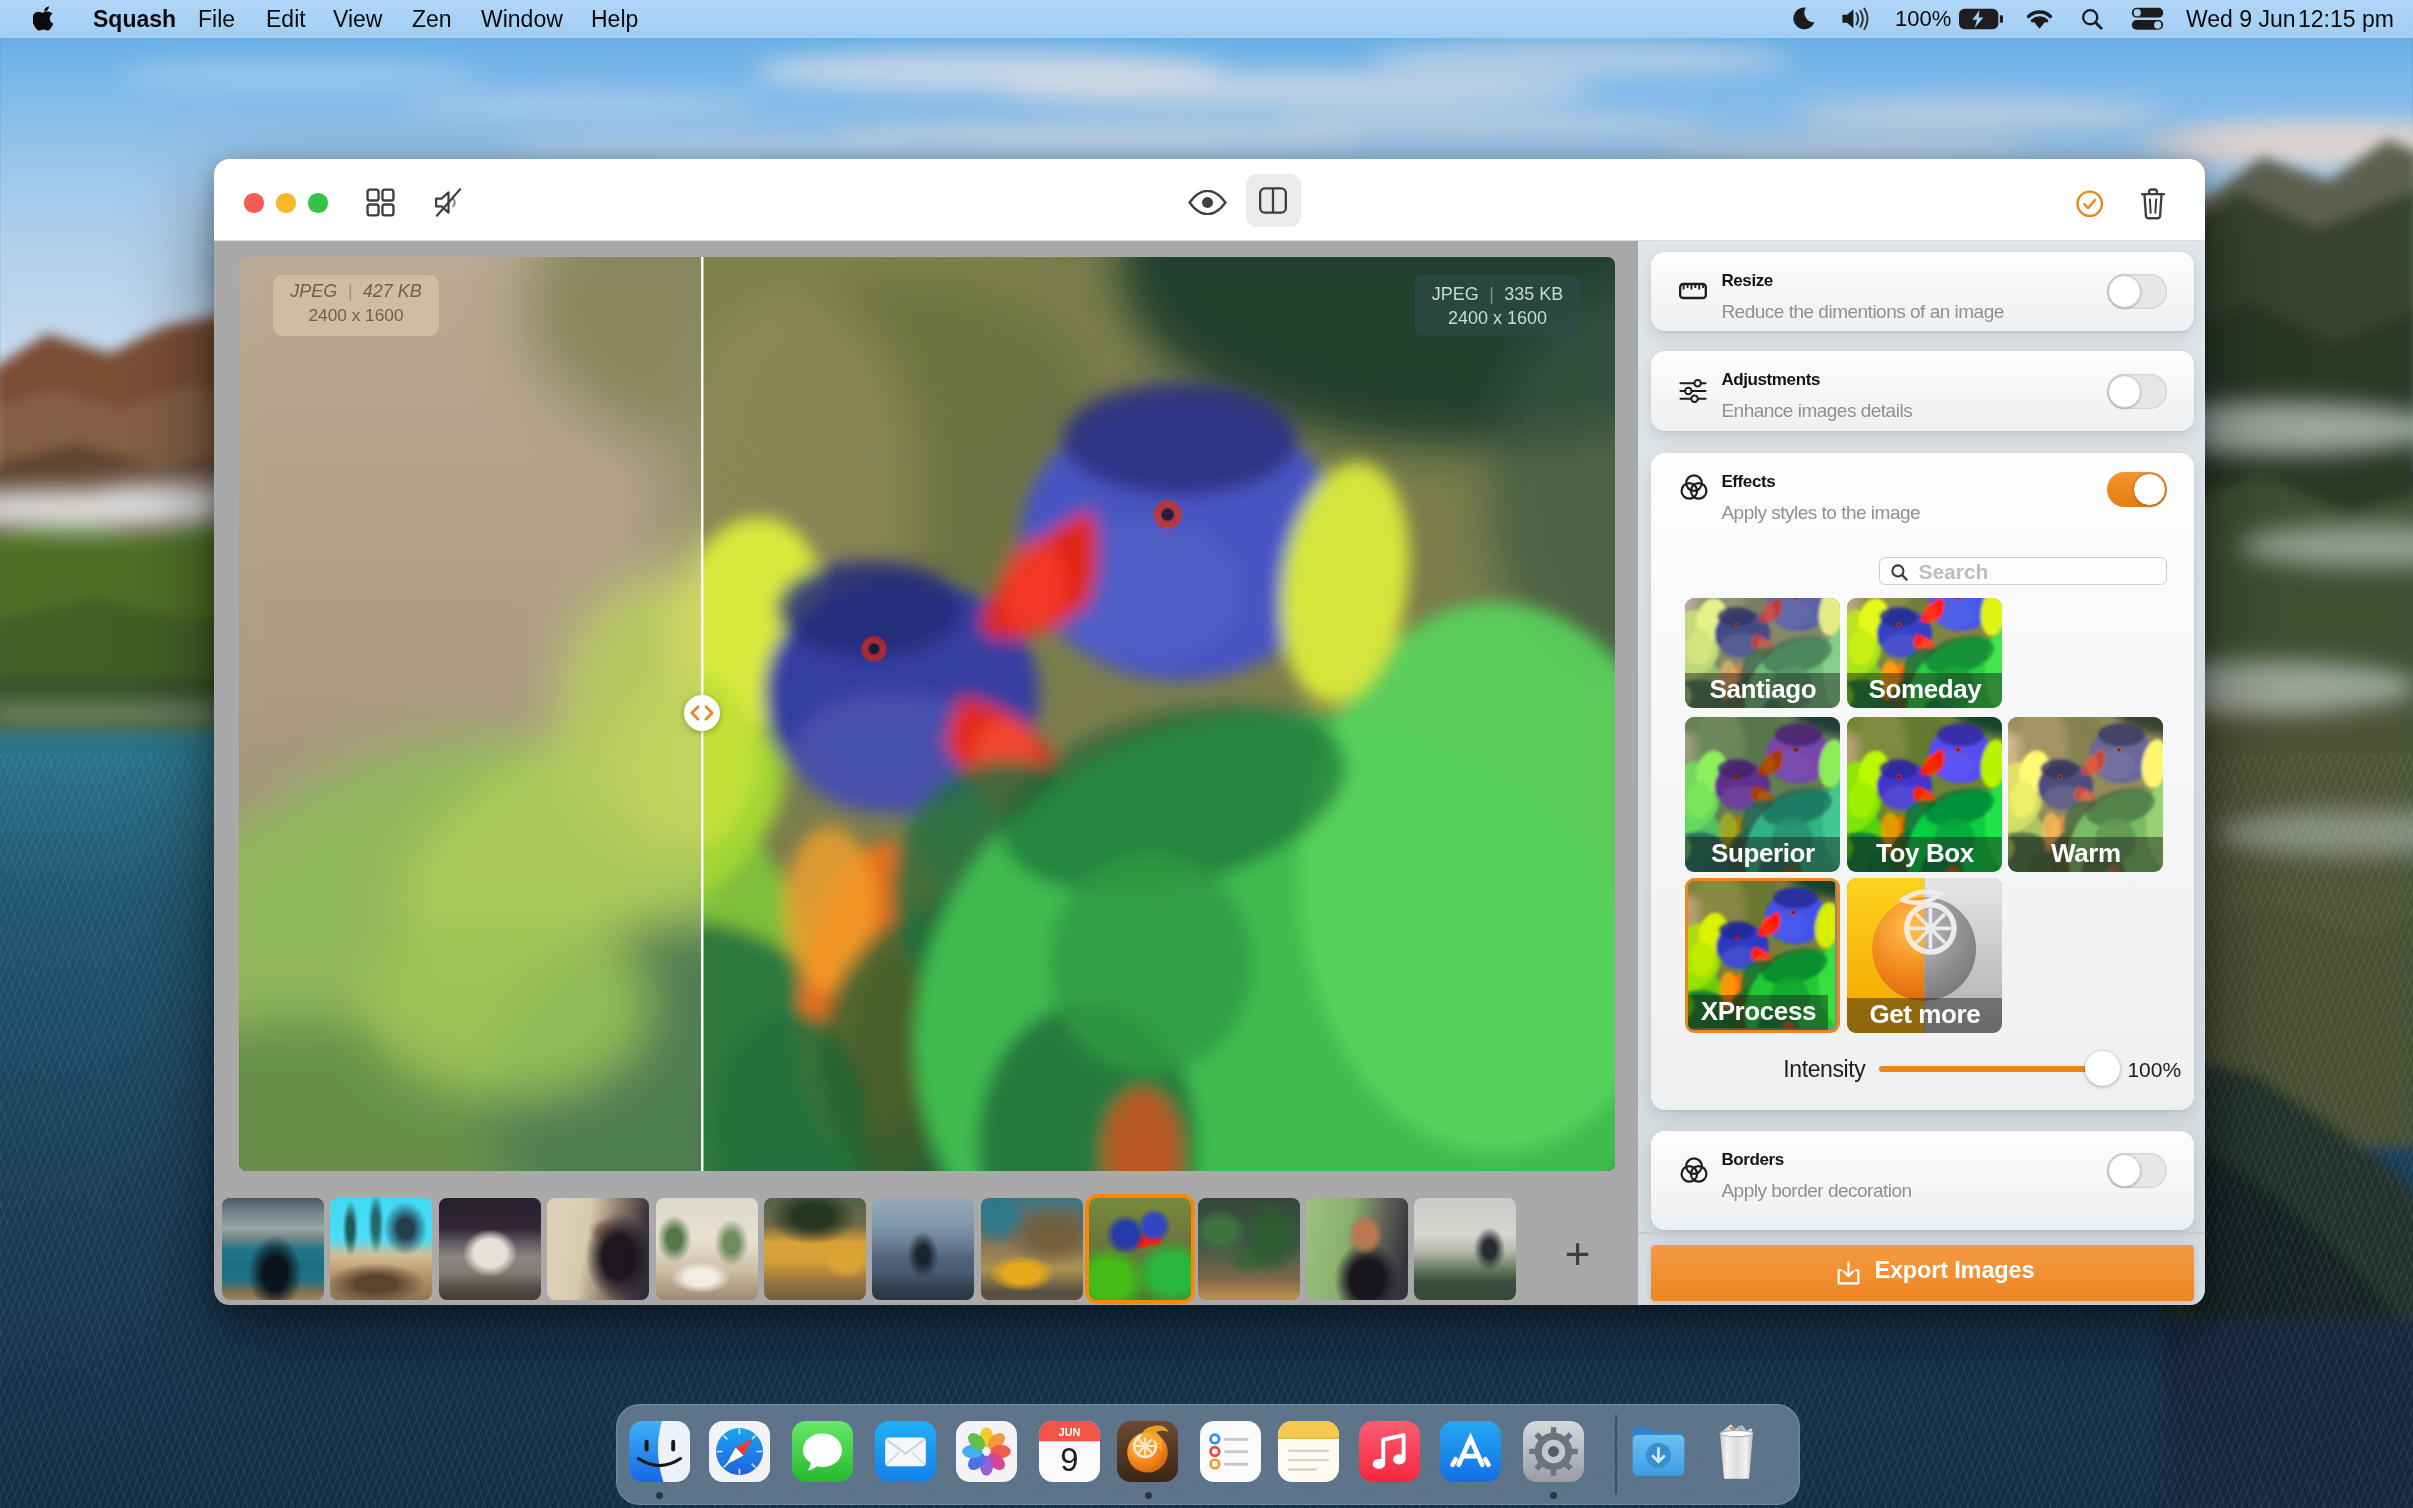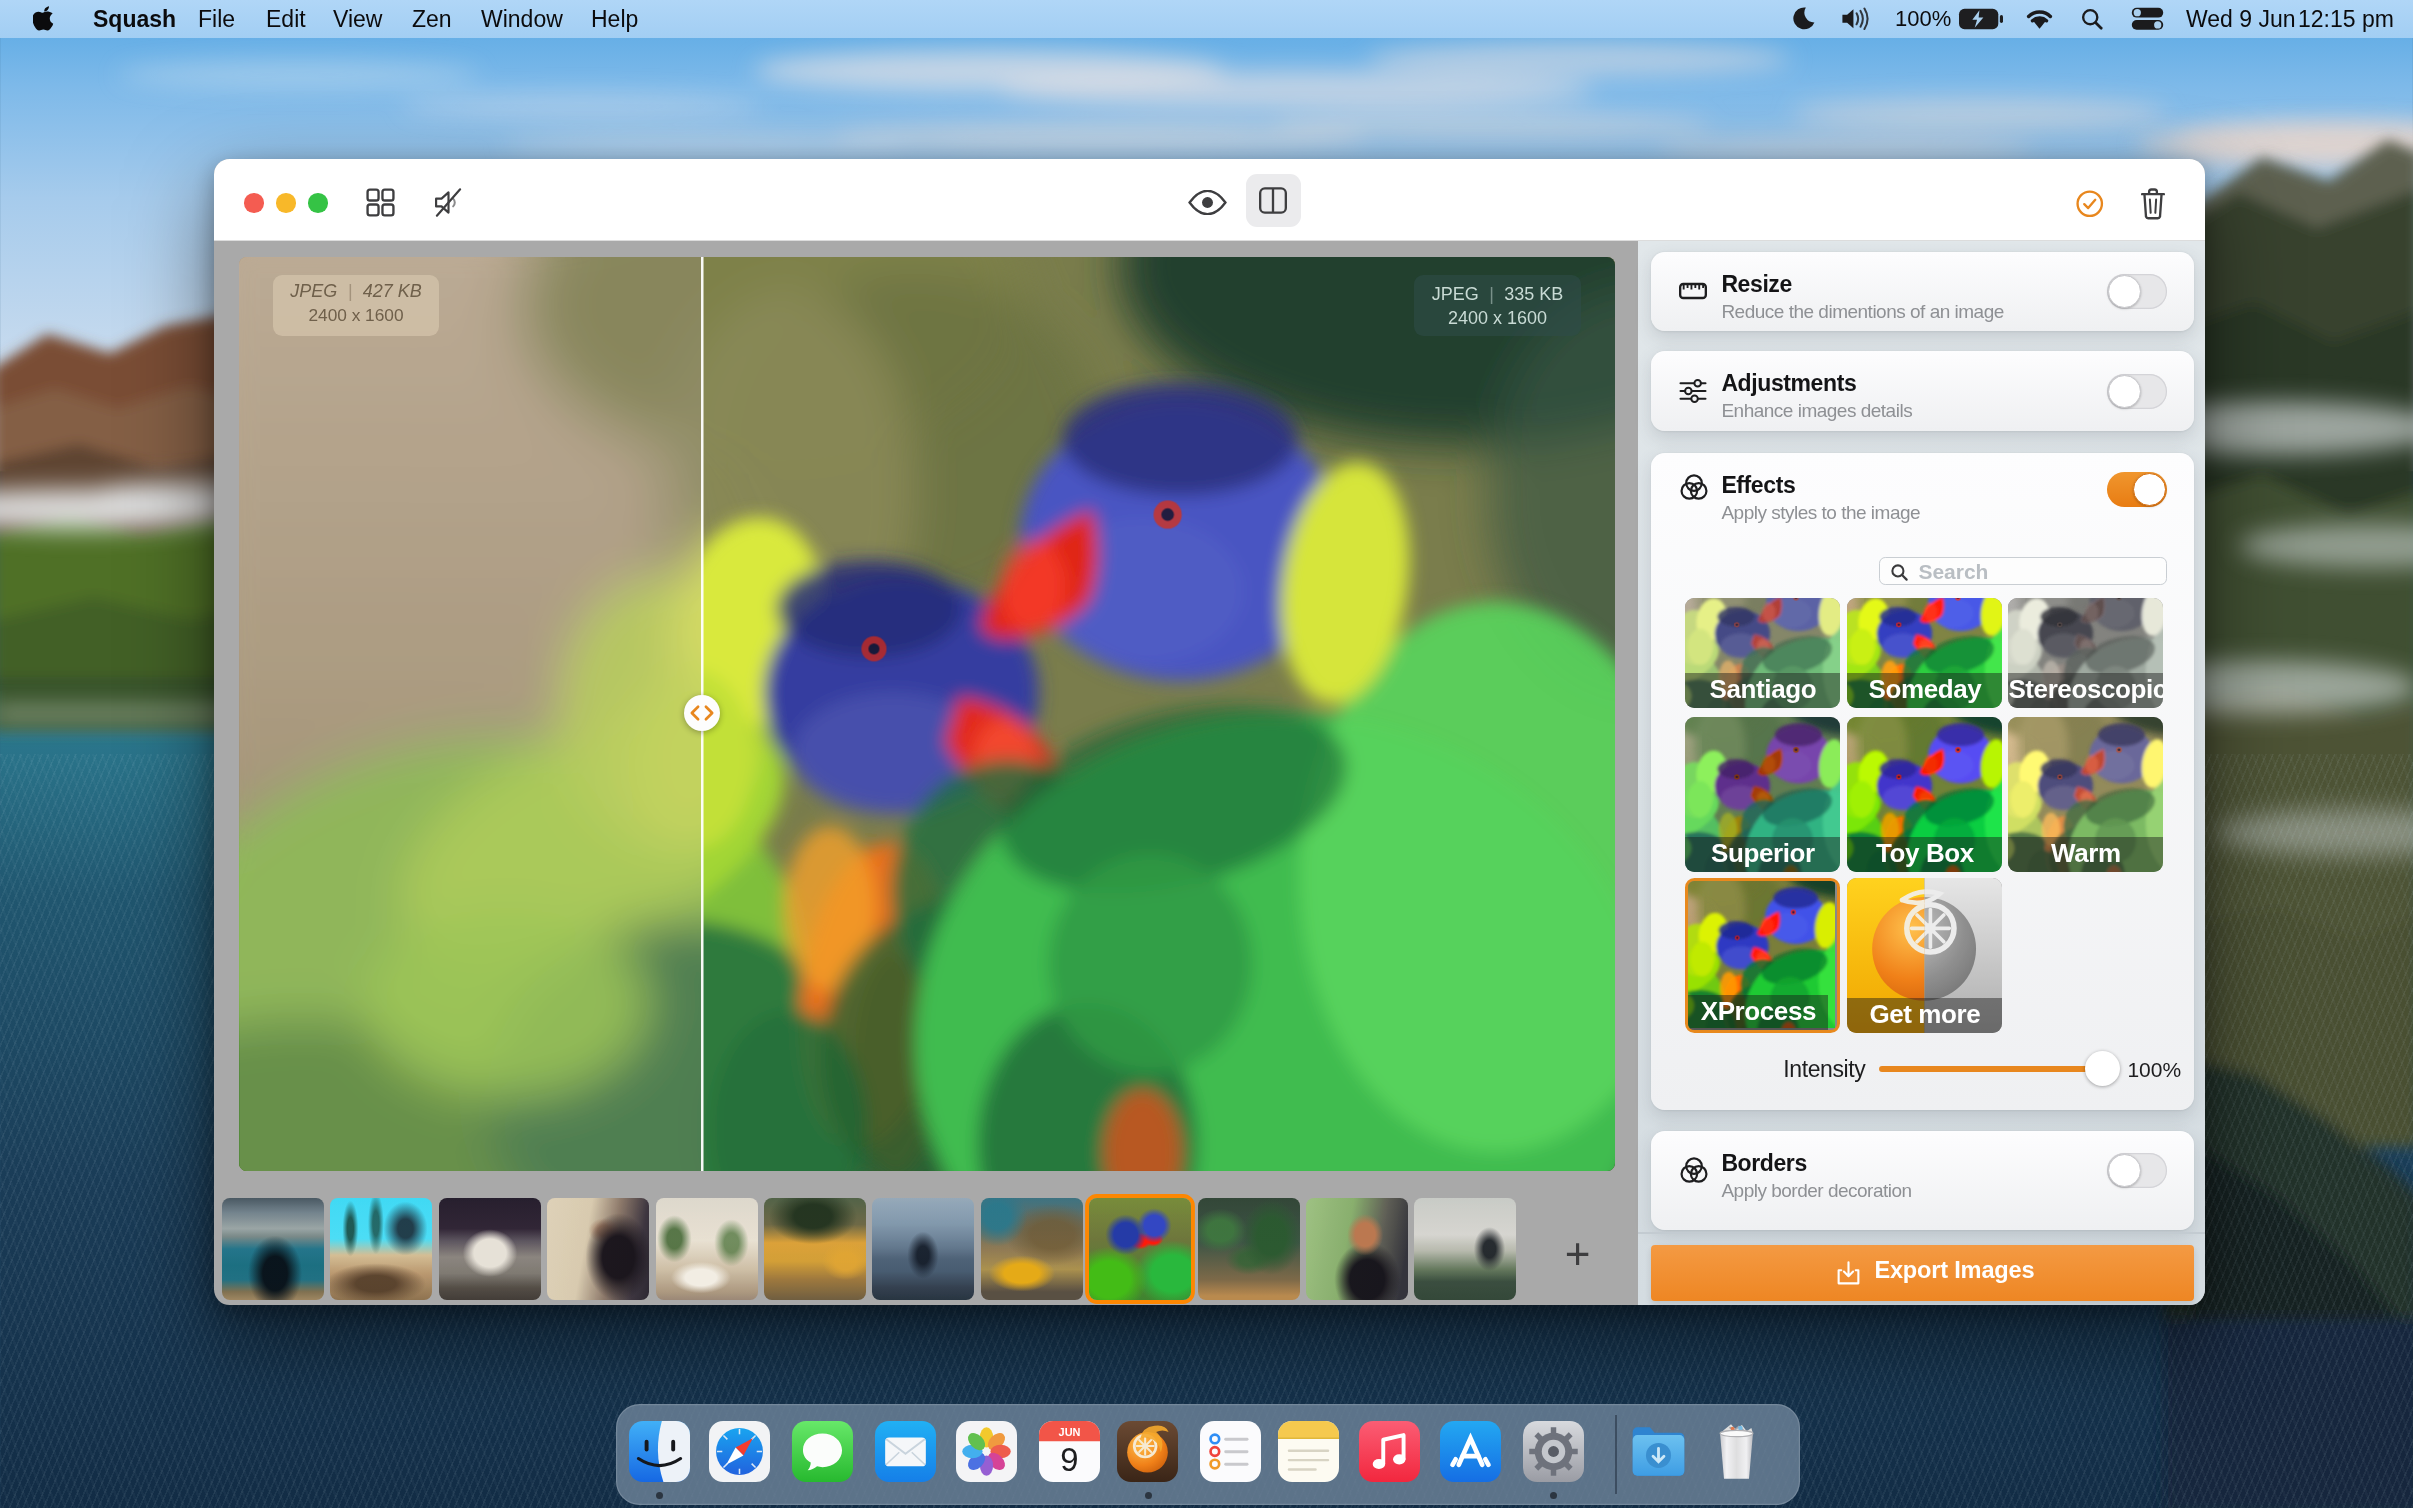--- a/index.html
+++ b/index.html
@@ -2,21 +2,21 @@
 <html style="font-size:12.6px"><head>
 <meta charset="utf-8">
 <style>
   * { margin:0; padding:0; box-sizing:border-box; }
   html,body { width:2413px; height:1508px; overflow:hidden; font-family:"Liberation Sans", sans-serif; }
   #stage { position:relative; width:2413px; height:1508px; overflow:hidden; background:#2a5a7a; }
   .abs { position:absolute; }
   .card { position:absolute; left:13.4px; width:543px; border-radius:14px;
           background:linear-gradient(#fdfdfe,#eff0f2);
           box-shadow:0 6.3px 17.3px rgba(60,70,80,0.16), 0 0.8px 2.4px rgba(0,0,0,0.07); }
-  .ctitle { position:absolute; left:70px; top:19px; font-size:23px; font-weight:700; color:#141416; letter-spacing:-0.4px; }
+  .ctitle { position:absolute; left:70px; top:19px; font-size:17px; font-weight:700; color:#141416; letter-spacing:-0.4px; }
   .csub { position:absolute; left:70px; top:49px; font-size:19px; color:#8e9094; letter-spacing:-0.5px; }
   .tog { position:absolute; right:27.5px; width:60px; height:35px; border-radius:17.3px; }
   .togoff { background:#e7e7e9; box-shadow:inset 0 0 0 1.2px #d4d4d8; }
   .knob { position:absolute; top:0.8px; width:33px; height:33px; border-radius:50%; background:#ffffff; box-shadow:0 0.8px 2.4px rgba(0,0,0,0.25); }
   .knoboff { left:0.8px; border:1.2px solid #c8c8cc; }
   .tile { position:absolute; width:155px; border-radius:9.4px; overflow:hidden; background:#888; }
   .tile svg { display:block; }
   .tlabel { position:absolute; left:0; bottom:0; width:155px; height:35px; background:rgba(25,25,25,0.45);
             color:#fff; font-size:26px; font-weight:700; text-align:center; line-height:33px; letter-spacing:-0.4px; }
   .th { position:absolute; top:1039px; width:102px; height:102px; border-radius:7.9px; filter:saturate(1.18) contrast(1.05); }
@@ -407,26 +407,20 @@
               <use href="#scene"></use>
             </svg>
           <div class="tlabel">Santiago</div>
         </div>
         <div class="tile" style="left:196px;top:145px;height:110px;">
           <svg width="155" height="110" viewBox="480 330 980 696" style="filter:saturate(1.25) brightness(1.05);">
               <use href="#scene"></use>
             </svg>
           <div class="tlabel">Someday</div>
         </div>
-        <div class="tile" style="left:357px;top:145px;height:110px;">
-          <svg width="155" height="110" viewBox="480 330 980 696" style="filter:grayscale(0.92) brightness(1.08);">
-              <use href="#scene"></use>
-            </svg>
-          <div class="tlabel">Stereoscopic</div>
-        </div>
 
         <div class="tile" style="left:34px;top:264px;height:155px;">
           <svg width="155" height="155" viewBox="480 120 980 980" style="filter:hue-rotate(30deg) saturate(0.9) brightness(0.96);">
               <use href="#scene"></use>
             </svg>
           <div class="tlabel">Superior</div>
         </div>
         <div class="tile" style="left:196px;top:264px;height:155px;">
           <svg width="155" height="155" viewBox="480 120 980 980" style="filter:saturate(1.45) hue-rotate(8deg);">
               <use href="#scene"></use>

